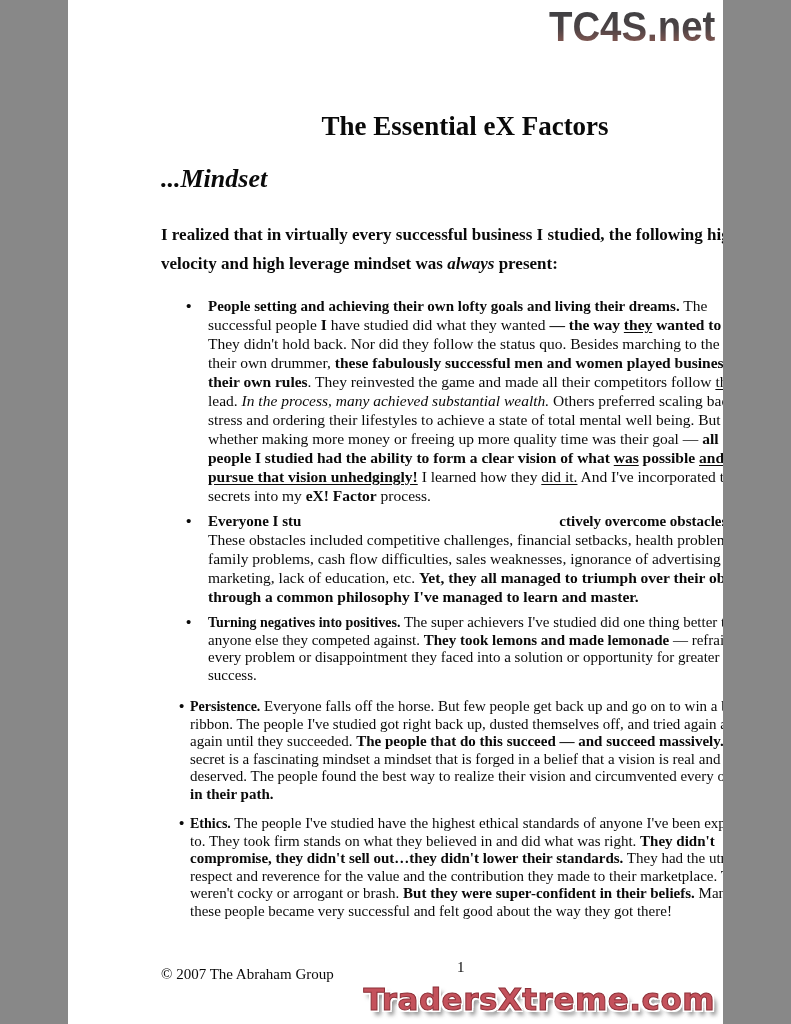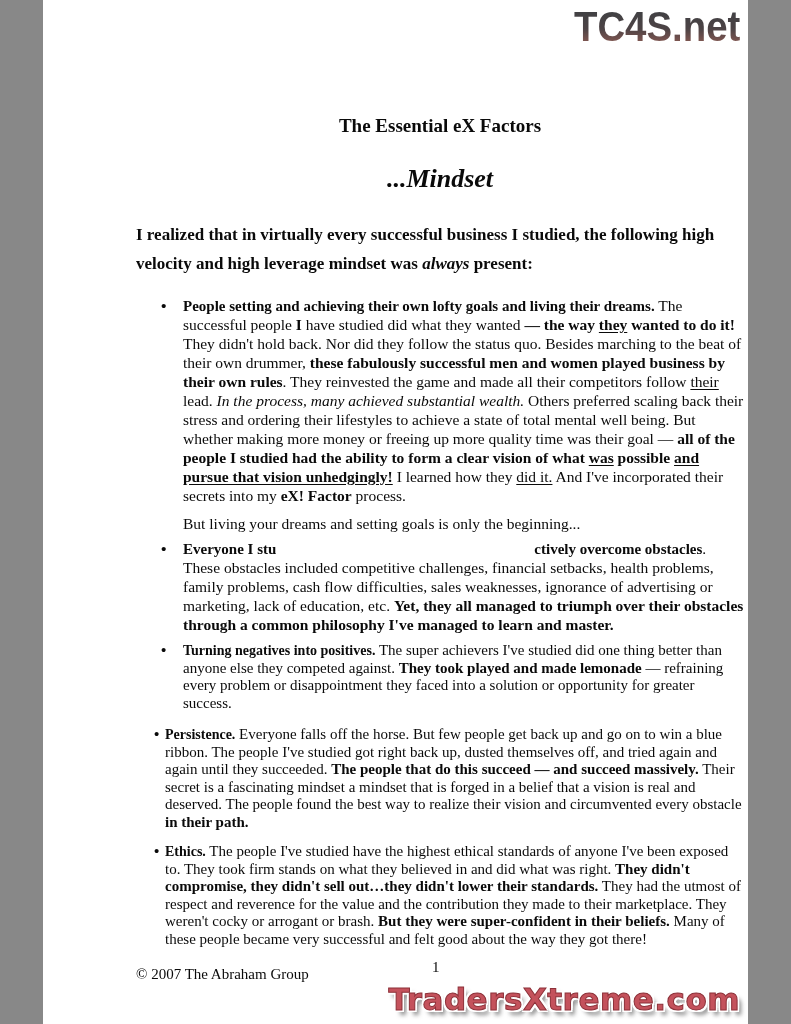--- a/index.html
+++ b/index.html
@@ -4,21 +4,21 @@
 <style>
   :root{
     --watermark-red:#c6232b;
     --bottom-logo-red:#c4525c;
     --text:#0a0a0a;
     --background:#ffffff;
   }
   html,body{margin:0;padding:0;background:#888;}
   .page{
     position:relative;
-    width:705px;height:1024px;
+    width:655px;height:1024px;
     background:var(--background);
     font-family:"Liberation Serif",serif;
     color:var(--text);
     overflow:hidden;
     margin:0 auto;
   }
   
   .tc4s{
     position:absolute;top:2px;right:8px;
     font-family:"Liberation Sans",sans-serif;
@@ -30,24 +30,24 @@
     .tc4s{
       background:linear-gradient(to bottom,#414144 20%,#4c4345 55%,#8a5a53 88%,#9a6a60 100%);
       -webkit-background-clip:text;background-clip:text;
       color:transparent;
     }
   }
   
   .content{position:absolute;left:93px;top:0;width:608px;}
   .title{
     margin:110px 0 0 0;text-align:center;
-    font-size:19px;font-weight:bold;line-height:32px;
+    font-size:27px;font-weight:bold;line-height:32px;
   }
   .subtitle{
-    margin:21px 0 0 0;text-align:center;
+    margin:21px 0 0 0;
     font-size:26px;font-weight:bold;font-style:italic;line-height:32px;
   }
   .intro{
     margin:25px 0 9px 0;
     font-size:17px;font-weight:bold;line-height:29px;
   }
   .bullet{position:relative;margin-top:18px;font-size:15.5px;line-height:19px;}
   .bullet .dot{position:absolute;top:0;font-weight:bold;}
   .bullet.wide{padding-left:47px;}
   .bullet.wide .dot{left:25px;}
@@ -106,30 +106,29 @@
     <h2 class="subtitle">...Mindset</h2>
 
     <p class="intro"><span class="b">I realized that in virtually every successful business I studied, the following high velocity and high leverage mindset was </span><span class="b i">always</span><span class="b"> present:</span></p>
 
     <div>
       <div class="bullet wide b1">
         <span class="dot">•</span>
         <span><span class="b h">People setting and achieving their own lofty goals and living their dreams.</span><span> The successful people </span><span class="b">I</span><span> have studied did what they wanted </span><span class="b">— the way </span><span class="b u">they</span><span class="b"> wanted to do it!</span><span> They didn't hold back. Nor did they follow the status quo. Besides marching to the beat of their own drummer, </span><span class="b">these fabulously successful men and women played business by their own rules</span><span>. They reinvested the game and made all their competitors follow </span><span class="u">their</span><span> lead. </span><span class="i">In the process, many achieved substantial wealth.</span><span> Others preferred scaling back their stress and ordering their lifestyles to achieve a state of total mental well being. But whether making more money or freeing up more quality time was their goal — </span><span class="b">all of the people I studied had the ability to form a clear vision of what </span><span class="b u">was</span><span class="b"> possible </span><span class="b u">and pursue that vision unhedgingly!</span><span>  I learned how they </span><span class="u">did it.</span><span> And I've incorporated their secrets into my </span><span class="b">eX! Factor</span><span> process.</span></span>
       </div>
 
-      <p class="interlude">But living your dreams and setting goals is only the beginning...</p>
 
       <div class="bullet wide b2">
         <span class="dot">•</span>
         <span><span class="b h">Everyone I stu</span><span class="wm-gap"></span><span class="b h">ctively overcome obstacles</span><span>. These obstacles included competitive challenges, financial setbacks, health problems, family problems, cash flow difficulties, sales weaknesses, ignorance of advertising or marketing, lack of education, etc. </span><span class="b">Yet, they all managed to triumph over their obstacles through a common philosophy I've managed to learn and master.</span></span>
       </div>
 
       <div class="bullet wide tight b3">
         <span class="dot">•</span>
-        <span><span class="b h">Turning negatives into positives.</span><span> The super achievers I've studied did one thing better than anyone else they competed against. </span><span class="b">They took played and made lemonade</span><span> — refraining every problem or disappointment they faced into a solution or opportunity for greater success.</span></span>
+        <span><span class="b h">Turning negatives into positives.</span><span> The super achievers I've studied did one thing better than anyone else they competed against. </span><span class="b">They took lemons and made lemonade</span><span> — refraining every problem or disappointment they faced into a solution or opportunity for greater success.</span></span>
       </div>
 
       <div class="bullet narrow tight b4">
         <span class="dot">•</span>
         <span><span class="b h">Persistence.</span><span> Everyone falls off the horse. But few people get back up and go on to win a blue ribbon. The people I've studied got right back up, dusted themselves off, and tried again and again until they succeeded. </span><span class="b">The people that do this succeed — and succeed massively.</span><span> Their secret is a fascinating mindset a mindset that is forged in a belief that a vision is real and deserved. The people found the best way to realize their vision and circumvented every obstacle </span><span class="b">in their path.</span></span>
       </div>
 
       <div class="bullet narrow tight b5">
         <span class="dot">•</span>
         <span><span class="b h">Ethics.</span><span> The people I've studied have the highest ethical standards of anyone I've been exposed to. They took firm stands on what they believed in and did what was right. </span><span class="b">They didn't compromise, they didn't sell out…they didn't lower their standards.</span><span> They had the utmost of respect and reverence for the value and the contribution they made to their marketplace. They weren't cocky or arrogant or brash. </span><span class="b">But they were super-confident in their beliefs.</span><span> Many of these people became very successful and felt good about the way they got there!</span></span>

